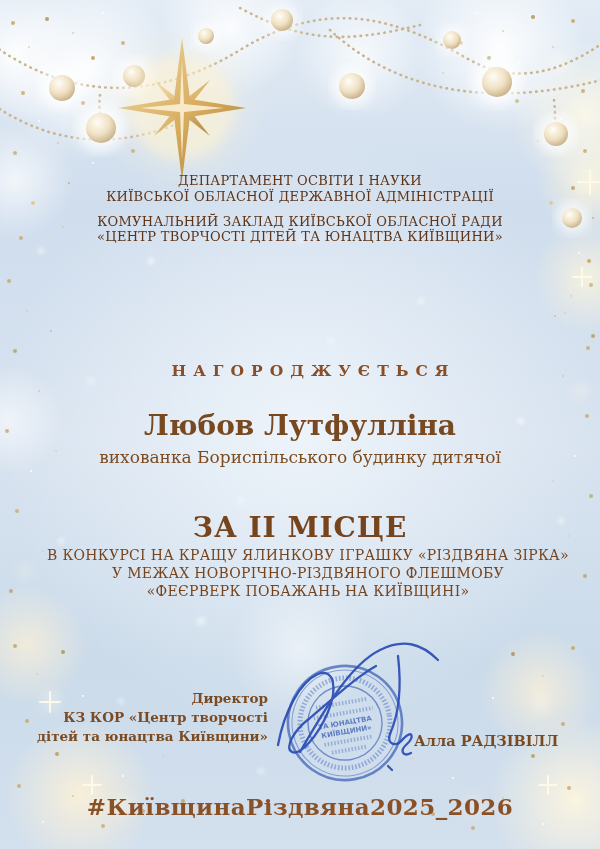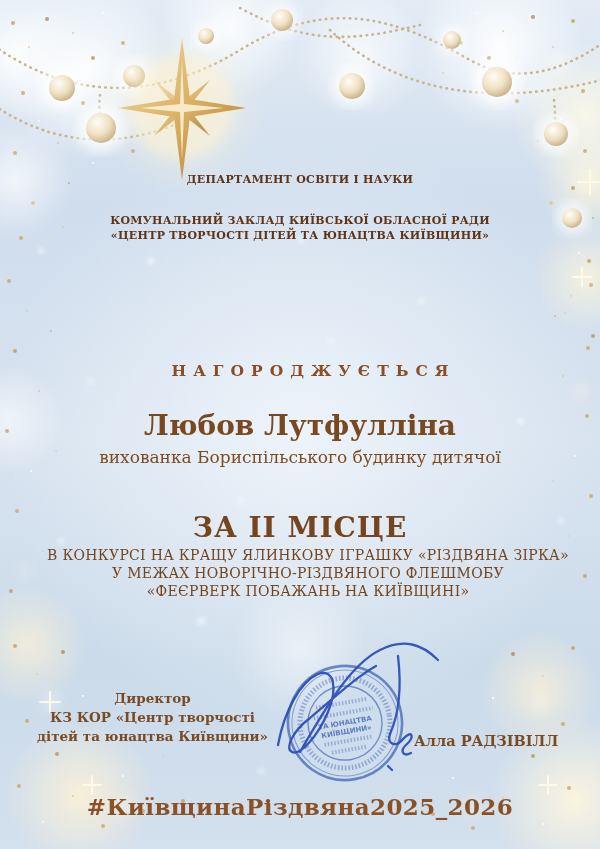--- a/index.html
+++ b/index.html
@@ -76,28 +76,28 @@
     80px 202px 0 1px rgba(201,168,103,.8),20px 132px 0 rgba(230,205,150,.85),6px 178px 0 1px rgba(188,155,92,.8),
     148px 78px 14px 6px rgba(255,252,240,.55),80px 180px 16px 7px rgba(255,246,222,.5);}
   .snow{left:0;top:0;box-shadow:
     150px 260px 4px 2px rgba(255,255,255,.7),420px 300px 4px 2px rgba(255,255,255,.6),90px 380px 5px 2px rgba(255,255,255,.6),
     520px 420px 4px 2px rgba(255,255,255,.65),240px 500px 5px 2px rgba(255,255,255,.5),60px 540px 4px 2px rgba(255,255,255,.6),
     470px 560px 4px 2px rgba(255,255,255,.55),330px 340px 4px 2px rgba(255,255,255,.5),200px 620px 5px 3px rgba(255,255,255,.55),
     560px 520px 4px 2px rgba(255,255,255,.55),40px 250px 4px 2px rgba(255,255,255,.6),300px 240px 4px 2px rgba(255,255,255,.45),
     260px 770px 4px 2px rgba(255,255,255,.55),120px 700px 4px 2px rgba(255,255,255,.5);}
   
   .line{position:absolute;left:0;width:600px;text-align:center;white-space:nowrap;}
-  .hdr{font-weight:bold;color:#5f3315;font-size:11px;letter-spacing:.3px;}
+  .hdr{font-weight:normal;color:#5f3315;font-size:13px;letter-spacing:.3px;}
   .title{top:279px;font-weight:bold;color:#8a5a2a;font-size:27px;letter-spacing:14px;padding-left:14px;width:586px;}
   .verb{top:354px;font-weight:bold;color:#8a4e26;font-size:15.5px;letter-spacing:7px;padding-left:17px;width:593px;margin-top:7px;}
   .name{top:409px;font-weight:bold;color:#784920;font-size:28px;}
   .desc{color:#7c4b20;font-size:17px;}
   .place{top:511px;font-weight:bold;color:#77451d;font-size:28px;letter-spacing:1px;}
   .contest{font-weight:normal;color:#77451d;font-size:14px;letter-spacing:.3px;margin-left:8px;}
-  .director{position:absolute;left:37px;top:689px;text-align:center;font-weight:bold;color:#7a4a22;font-size:13.5px;line-height:19px;white-space:nowrap;}
+  .director{position:absolute;left:37px;top:689px;text-align:right;font-weight:bold;color:#7a4a22;font-size:13.5px;line-height:19px;white-space:nowrap;}
   .signer{position:absolute;left:414px;top:732px;font-weight:bold;color:#7a4a22;font-size:14.5px;white-space:nowrap;}
   .hashtag{top:793px;font-weight:bold;color:#8a5126;font-size:23px;letter-spacing:.4px;}
 </style>
 </head>
 <body>
 
 <div class="page">
 
   <div class="layer glow"></div>
   <div class="dot g-tl"></div>
@@ -193,20 +193,21 @@
     <g fill="none" stroke="#2a4cb5" stroke-width="2.3" stroke-linecap="round" opacity=".92">
       <path d="M278,745 C284,712 300,682 318,674 C334,668 338,688 328,712 C318,736 300,756 292,752 C284,748 294,730 310,718 C338,694 358,676 376,666"></path>
       <path d="M300,752 C330,700 352,664 380,650 C404,638 422,644 438,660"></path>
       <path d="M398,656 C402,690 398,716 390,734 C386,744 396,748 403,739"></path>
       <path d="M403,739 C412,729 415,737 407,744 C399,751 403,757 411,753"></path>
       <path d="M388,766 l4,4"></path>
     </g>
   </svg>
 
   <div class="line hdr" style="top:173px">ДЕПАРТАМЕНТ ОСВІТИ І НАУКИ</div>
+  <div class="line hdr" style="top:189px">КИЇВСЬКОЇ ОБЛАСНОЇ ДЕРЖАВНОЇ АДМІНІСТРАЦІЇ</div>
   <div class="line hdr" style="top:214px">КОМУНАЛЬНИЙ ЗАКЛАД КИЇВСЬКОЇ ОБЛАСНОЇ РАДИ</div>
   <div class="line hdr" style="top:229px">«ЦЕНТР ТВОРЧОСТІ ДІТЕЙ ТА ЮНАЦТВА КИЇВЩИНИ»</div>
 
   <div class="line verb">НАГОРОДЖУЄТЬСЯ</div>
 
   <div class="line name">Любов Лутфулліна</div>
   <div class="line desc" style="top:447px">вихованка Бориспільського будинку дитячої</div>
 
   <div class="line place">ЗА ІІ МІСЦЕ</div>
   <div class="line contest" style="top:547px">В КОНКУРСІ НА КРАЩУ ЯЛИНКОВУ ІГРАШКУ «РІЗДВЯНА ЗІРКА»</div>

